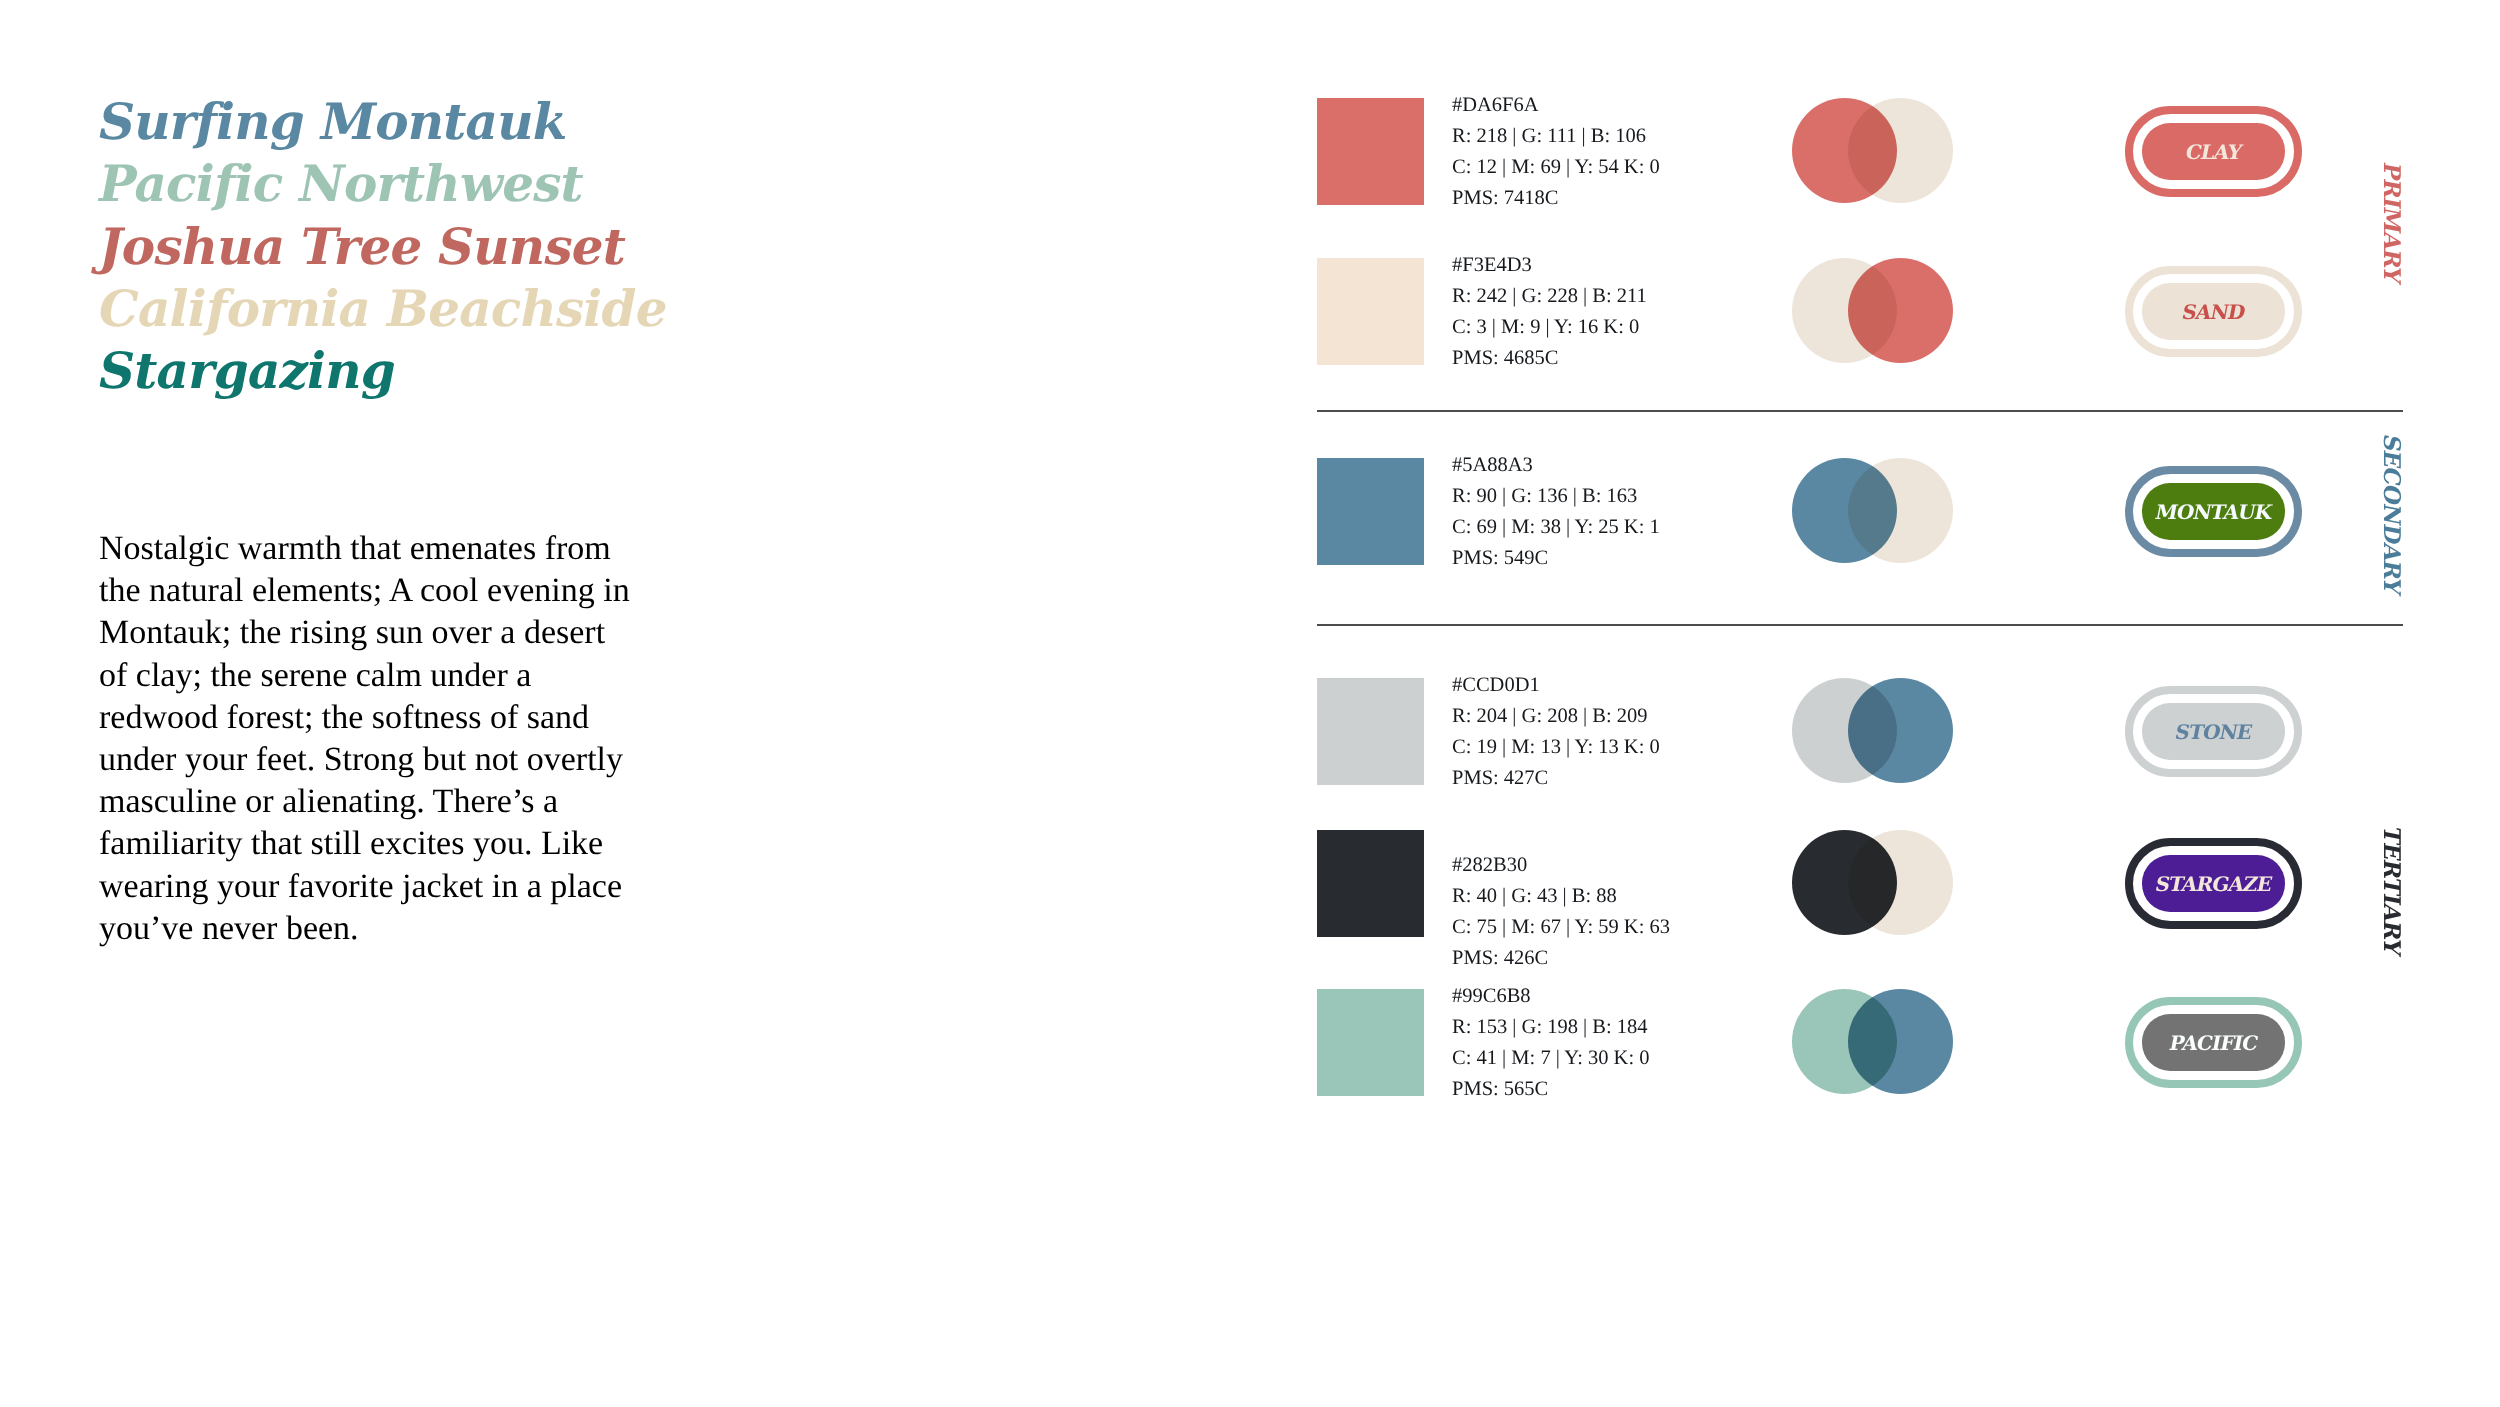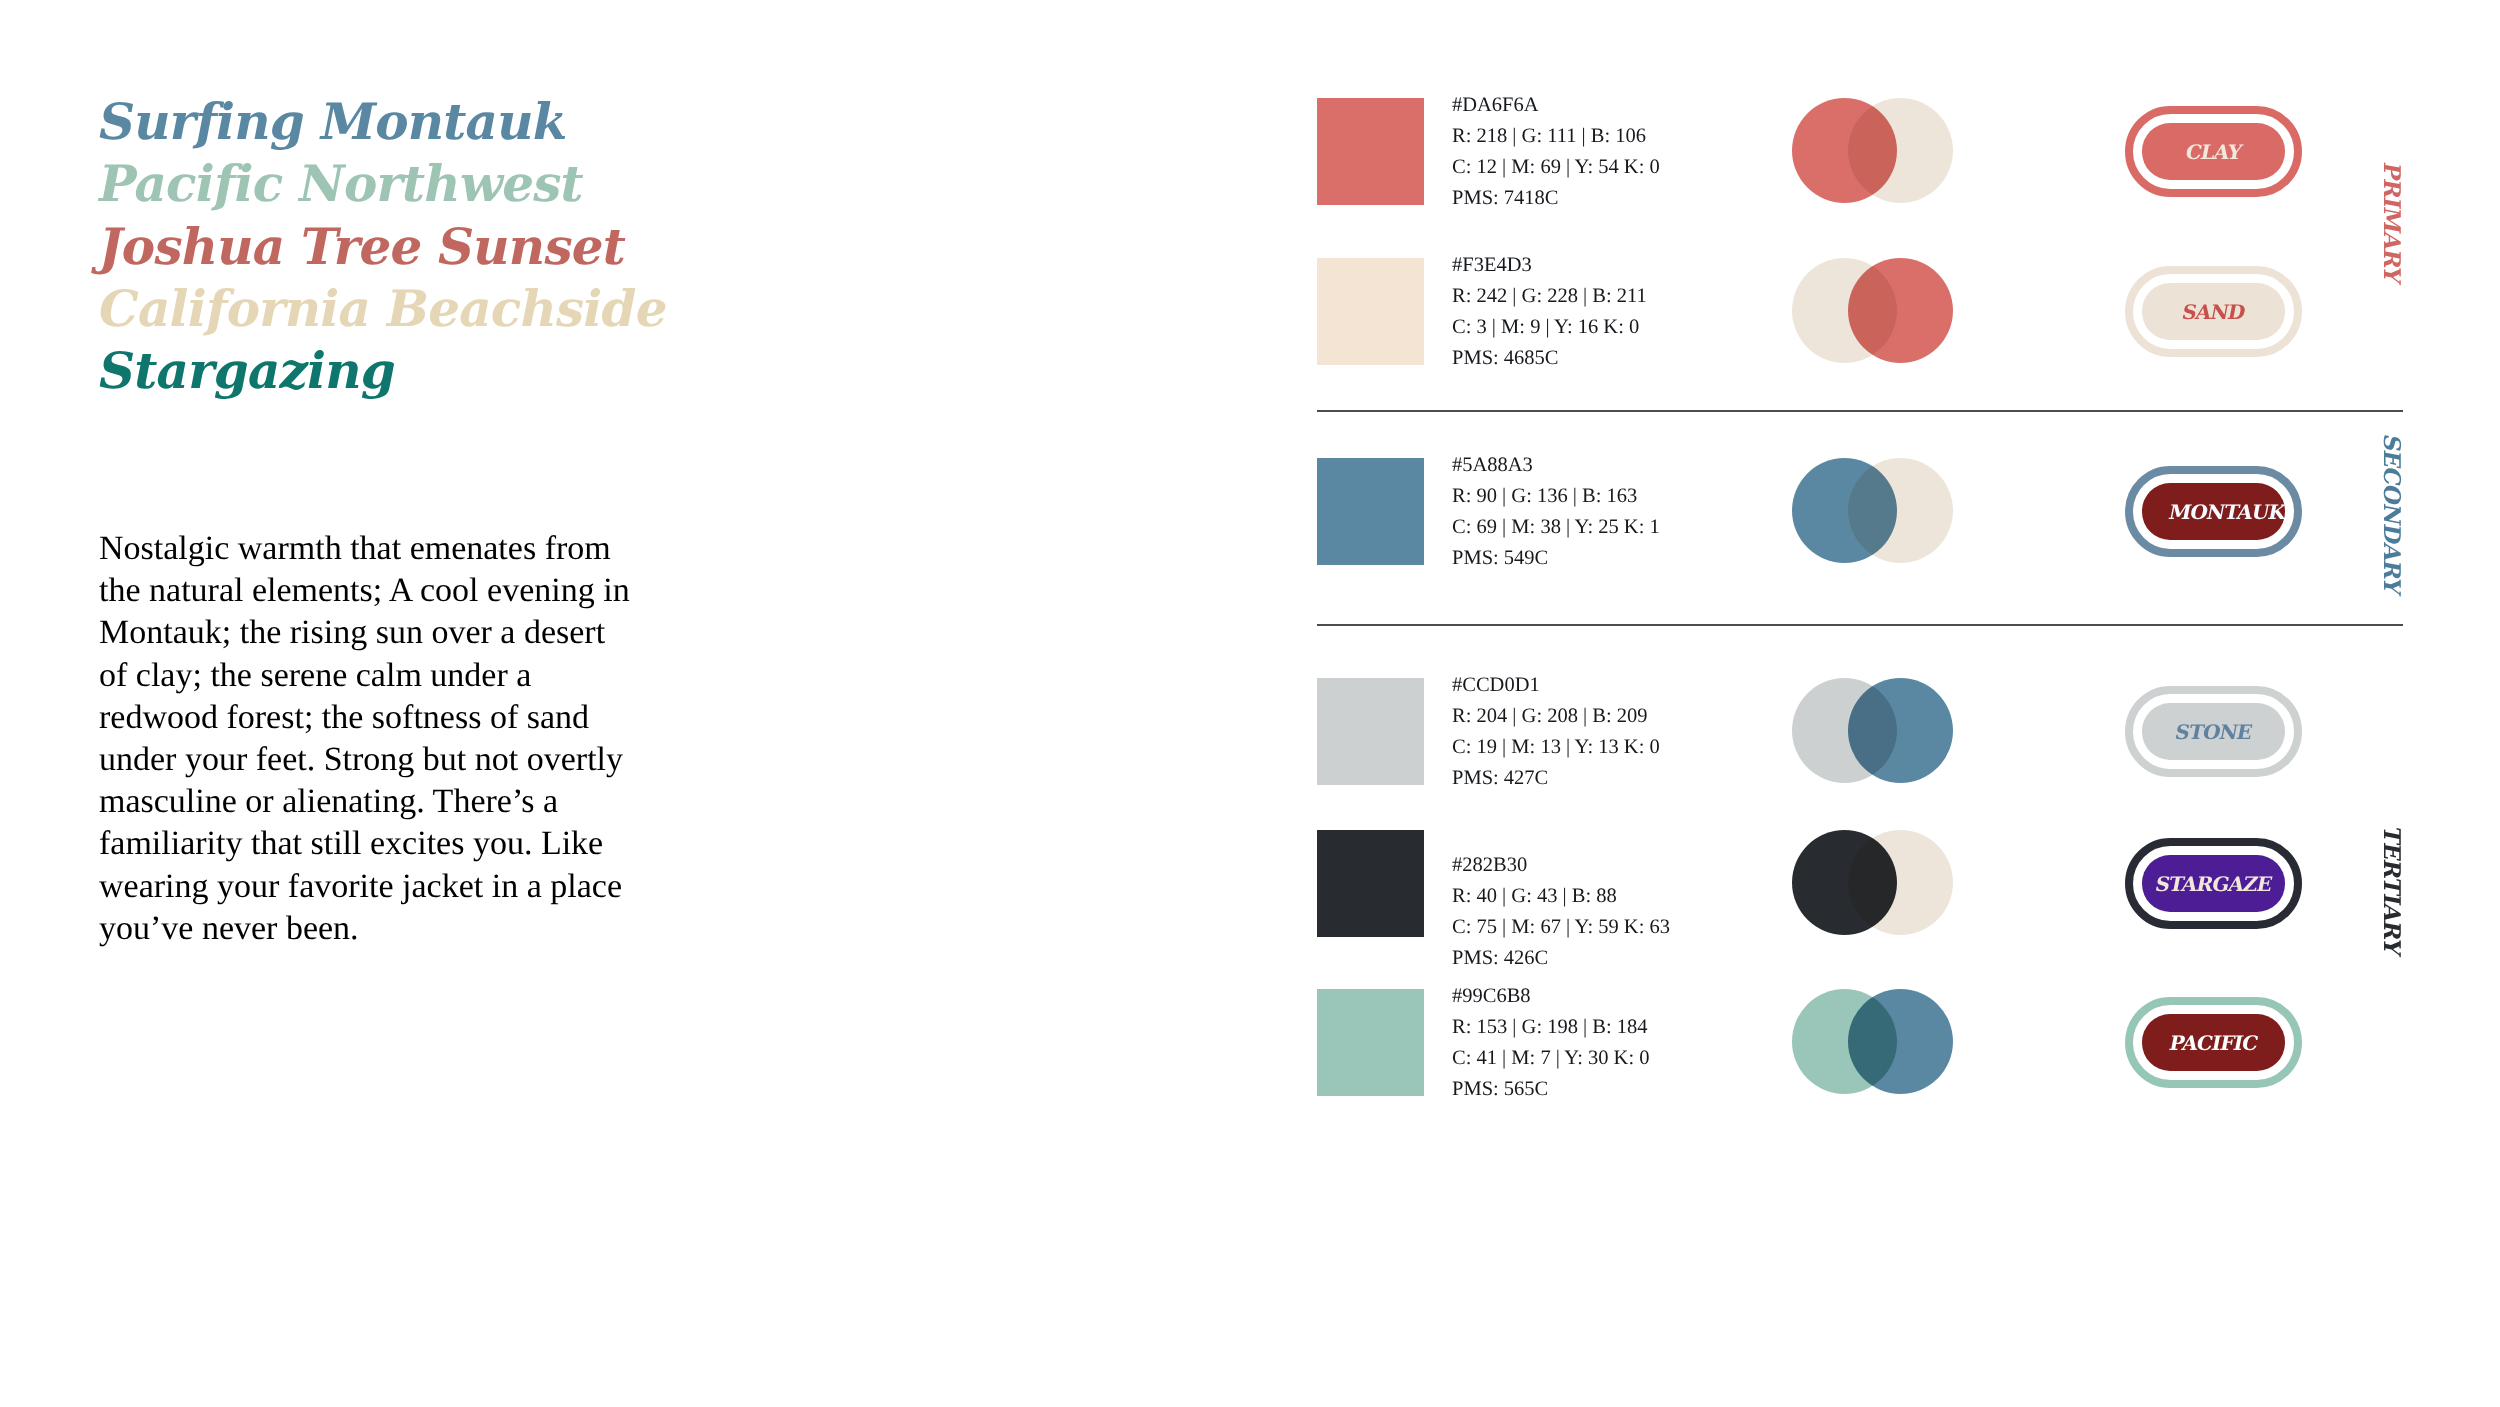--- a/index.html
+++ b/index.html
@@ -116,21 +116,21 @@
           <div>#5A88A3</div>
           <div>R: 90 | G: 136 | B: 163</div>
           <div>C: 69 | M: 38 | Y: 25 K: 1</div>
           <div>PMS: 549C</div>
         </div>
         <div class="venn" style="top: 0px;">
           <i class="b" style="background: rgb(90, 136, 163);"></i>
           <i class="f" style="background: rgb(237, 229, 218);"></i>
         </div>
         <div class="badge" style="top: 8px; border-color: rgb(107, 139, 164);">
-          <div class="inner" style="background: #7f1d1d; justify-content: flex-end;">
+          <div class="inner" style="background: #4d7c0f;">
             <span style="color: rgb(246, 251, 255);">MONTAUK</span>
           </div>
         </div>
       </div>
       <div class="grouplabel" style="color: rgb(75, 124, 153); left: 2403px; top: 435px; transform: rotate(90deg);">SECONDARY</div>
       <div class="row" style="top: 678px;">
         <div class="chip" style="background: rgb(204, 208, 209);"></div>
         <div class="meta" style="top: -8px;">
           <div>#CCD0D1</div>
           <div>R: 204 | G: 208 | B: 209</div>
@@ -171,21 +171,21 @@
           <div>#99C6B8</div>
           <div>R: 153 | G: 198 | B: 184</div>
           <div>C: 41 | M: 7 | Y: 30 K: 0</div>
           <div>PMS: 565C</div>
         </div>
         <div class="venn" style="top: 0px;">
           <i class="b" style="background: rgb(153, 198, 184);"></i>
           <i class="f" style="background: rgb(90, 136, 163);"></i>
         </div>
         <div class="badge" style="top: 8px; border-color: rgb(150, 198, 182);">
-          <div class="inner" style="background: #7f1d1d;">
+          <div class="inner" style="background: #737373;">
             <span style="color: rgb(250, 255, 253);">PACIFIC</span>
           </div>
         </div>
       </div>
       <div class="grouplabel" style="color: rgb(40, 43, 48); left: 2403px; top: 827px; transform: rotate(90deg);">TERTIARY</div>
       <div class="divider" style="top: 410px;"></div>
       <div class="divider" style="top: 624px;"></div>
     </div>
 
   <div id="footer" style="background: rgb(217, 108, 104);">

